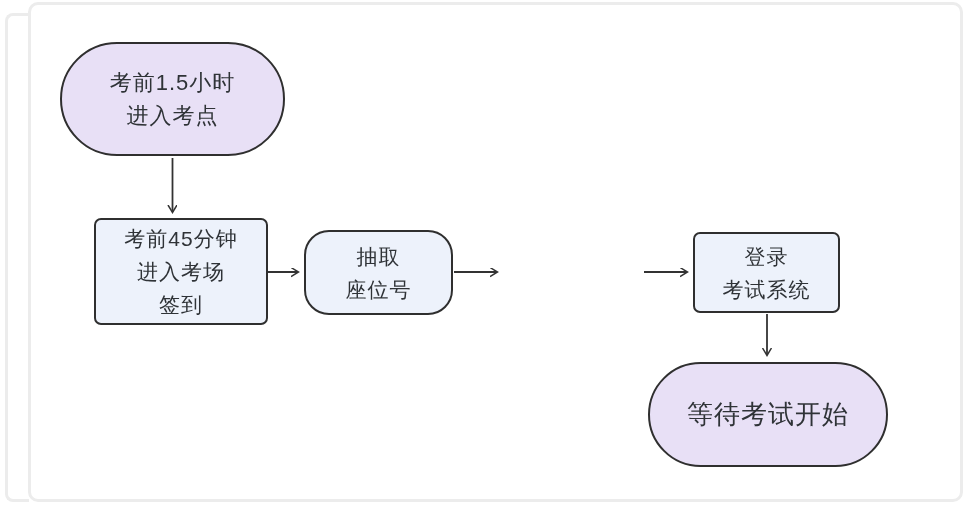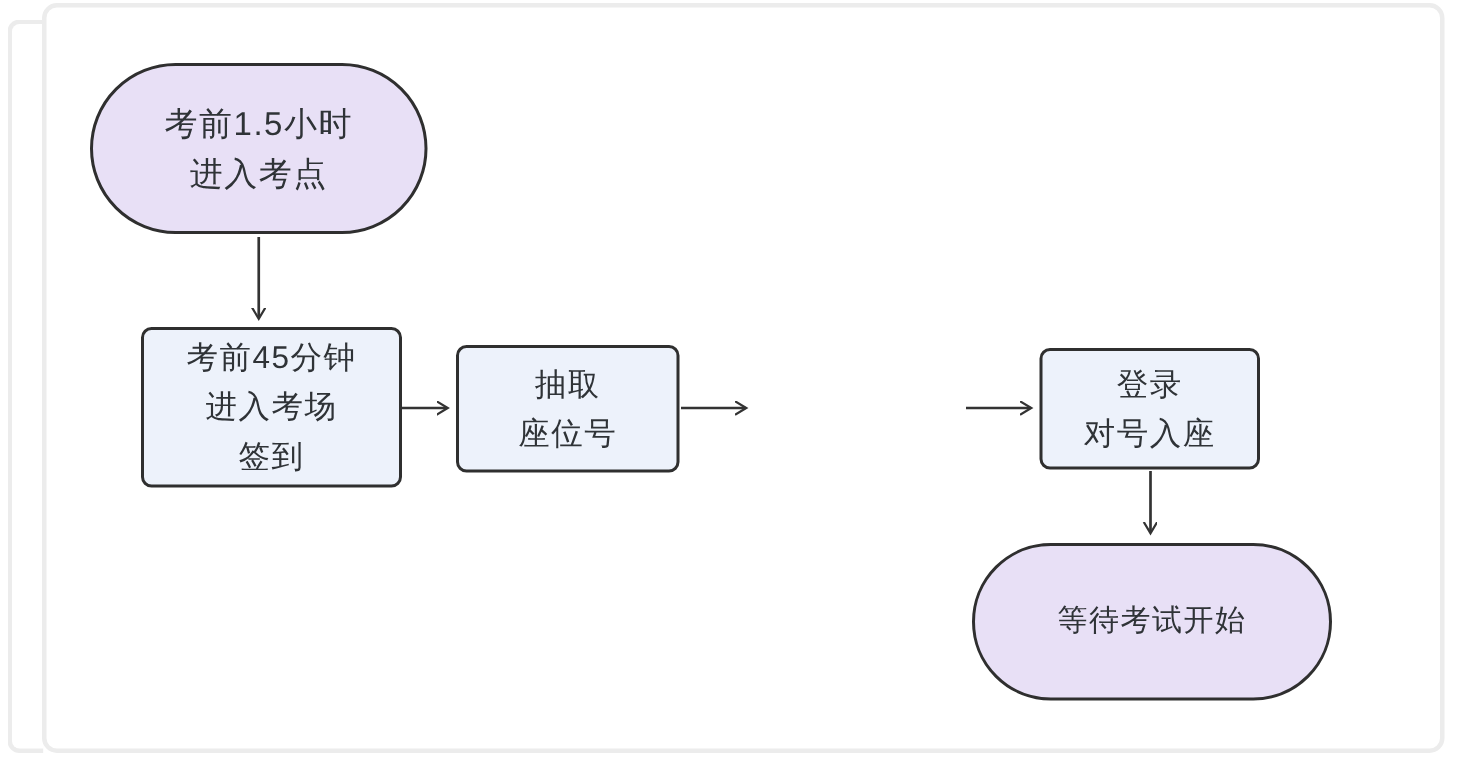--- a/index.html
+++ b/index.html
@@ -36,24 +36,24 @@
     font-weight: 500;
     color: var(--text, #2f3337);
     border: 2px solid var(--node-border, #2f2f2f);
     box-sizing: border-box;
   }
   .stadium { background: var(--stadium-fill, #e8e0f6); }
   .rect    { background: var(--rect-fill, #edf2fb); border-radius: 7px; }
 
   .n-start   { left: 60px;  top: 42px;  width: 225px; height: 114px; border-radius: 57px; font-size: 22px; }
   .n-checkin { left: 82px;  top: 218px; width: 174px; height: 107px; margin-left: 12px; }
-  .n-draw    { left: 304px; top: 230px; width: 149px; height: 85px; }
+  .n-draw    { left: 304px; top: 230px; width: 149px; height: 85px; border-radius: 25px; }
   .n-take    { left: 503px; top: 232px; width: 140px; height: 80px; }
   .n-login   { left: 693px; top: 232px; width: 147px; height: 81px; }
-  .n-wait    { left: 648px; top: 362px; width: 240px; height: 105px; border-radius: 53px; font-size: 20px; }
+  .n-wait    { left: 648px; top: 362px; width: 240px; height: 105px; border-radius: 53px; font-size: 26px; }
 
   
   svg.arrows { position: absolute; left: 0; top: 0; width: 979px; height: 509px; pointer-events: none; }
   svg.arrows line { stroke: var(--arrow, #333333); stroke-width: 1.8; }
   svg.arrows marker path { stroke: var(--arrow, #333333); fill: none; stroke-width: 1.5; }
 </style>
 </head>
 <body>
 
 <div class="screenshot">
@@ -86,20 +86,20 @@
   </div>
 
   <div class="node rect n-draw">
     <span>抽取
 座位号</span>
   </div>
 
 
   <div class="node rect n-login">
     <span>登录
-对号入座</span>
+考试系统</span>
   </div>
 
   <div class="node stadium n-wait">
     <span>等待考试开始</span>
   </div>
 
 </div>
 
 </body></html>

